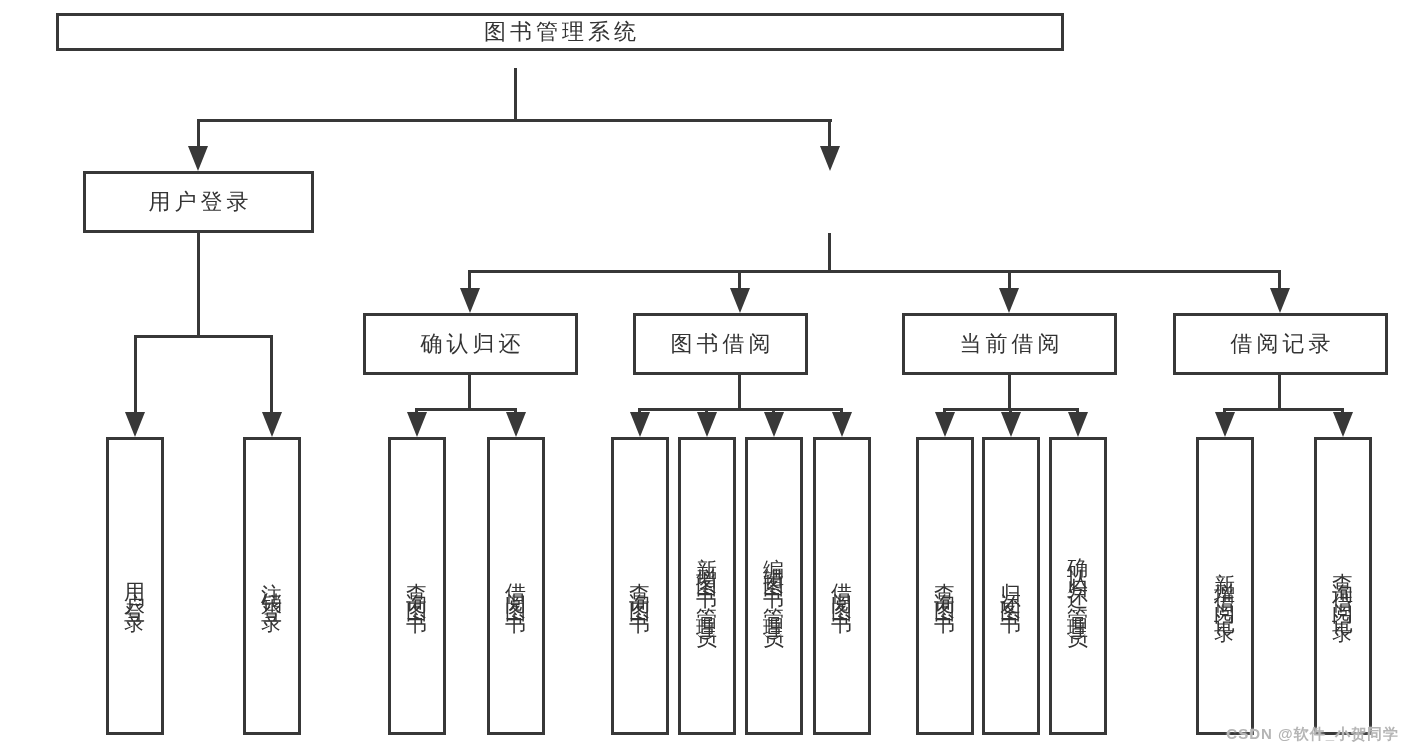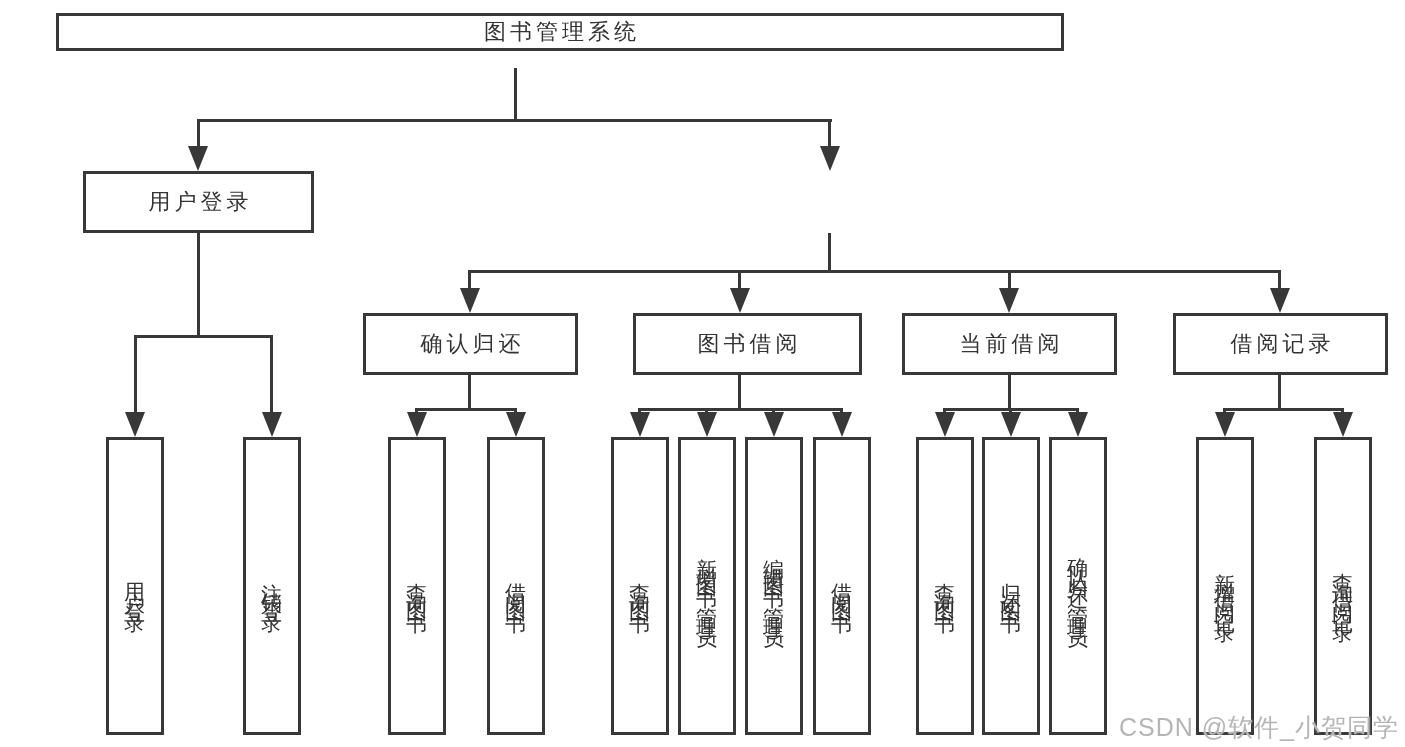--- a/index.html
+++ b/index.html
@@ -40,25 +40,26 @@
     position: absolute;
     width: 0; height: 0;
     border-left: 10px solid transparent;
     border-right: 10px solid transparent;
     border-top: 25px solid #383838;
   }
   .watermark {
     position: absolute;
     right: 6px;
     bottom: 3px;
-    font-size: 25px;
+    font-size: 15px;
     color: #b5b5b5;
     letter-spacing: 1px;
     text-shadow: 0 0 2px #ffffff;
     z-index: 5;
+    font-weight: bold;
   }
 </style>
 </head>
 <body>
 
 <div class="stage">
 
   <div class="box" style="left:12px; top:13px; width:1008px; height:38px;margin-left:44px;">图书管理系统</div>
 
   <div class="vl" style="left:514px; top:68px; height:54px;"></div>
@@ -82,21 +83,21 @@
   <div class="vl" style="left:468px; top:270px; height:20px;"></div>
   <div class="vl" style="left:738px; top:270px; height:20px;"></div>
   <div class="vl" style="left:1008px; top:270px; height:20px;"></div>
   <div class="vl" style="left:1278px; top:270px; height:20px;"></div>
   <div class="ah" style="left:460px; top:288px;"></div>
   <div class="ah" style="left:730px; top:288px;"></div>
   <div class="ah" style="left:999px; top:288px;"></div>
   <div class="ah" style="left:1270px; top:288px;"></div>
 
   <div class="box" style="left:363px; top:313px; width:215px; height:62px;">确认归还</div>
-  <div class="box" style="left:633px; top:313px; width:229px; height:62px;">图书借阅</div>
+  <div class="box" style="left:633px; top:313px; width:175px; height:62px;">图书借阅</div>
   <div class="box" style="left:1173px; top:313px; width:215px; height:62px;">借阅记录</div>
   <div class="box" style="left:902px; top:313px; width:215px; height:62px;">当前借阅</div>
 
   <div class="vl" style="left:468px; top:375px; height:36px;"></div>
   <div class="hl" style="left:415px; top:408px; width:102px;"></div>
   <div class="vl" style="left:415px; top:408px; height:8px;"></div>
   <div class="vl" style="left:514px; top:408px; height:8px;"></div>
   <div class="ah" style="left:407px; top:412px;"></div>
   <div class="ah" style="left:506px; top:412px;"></div>
 

